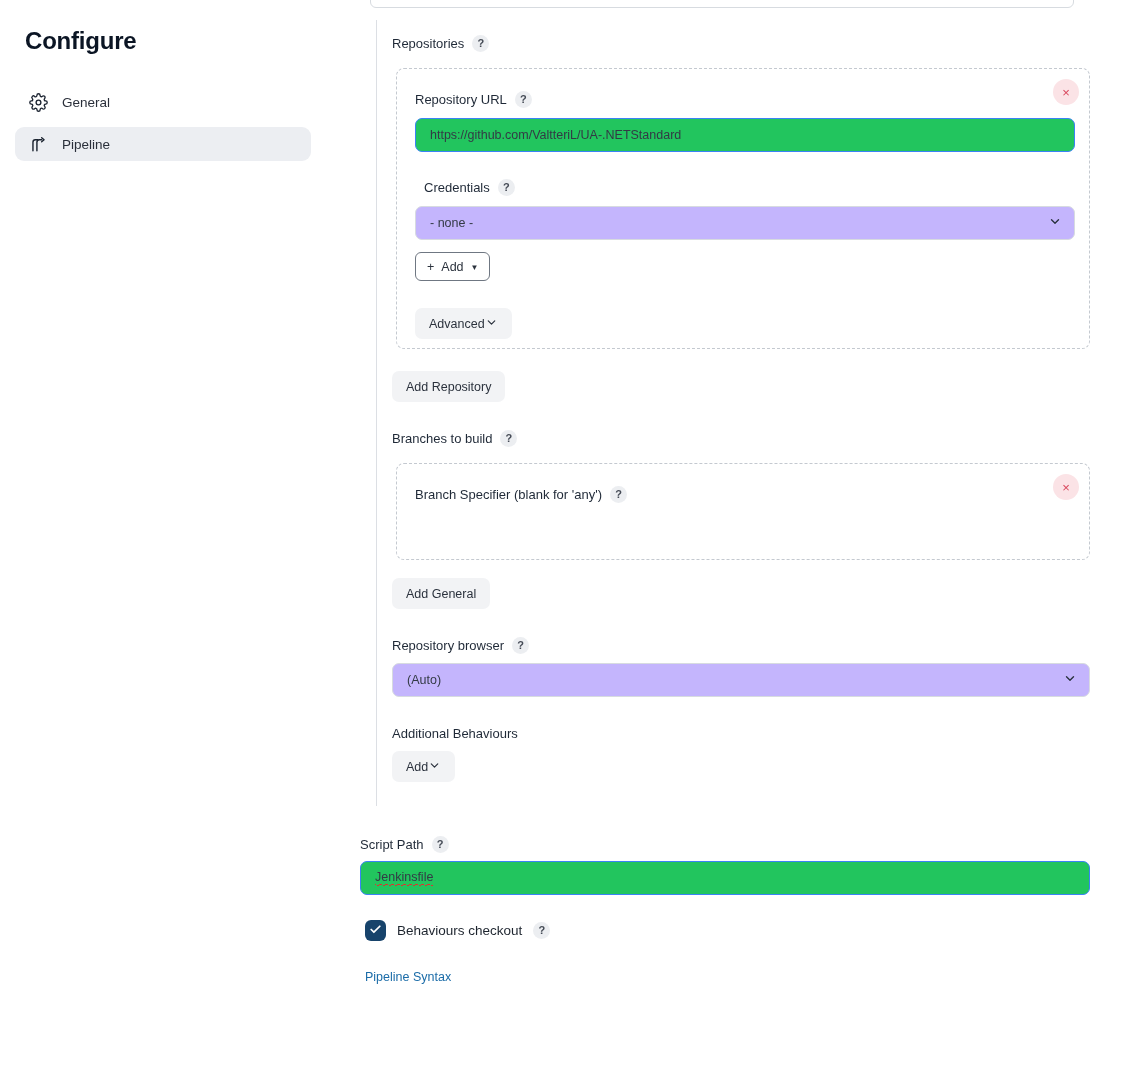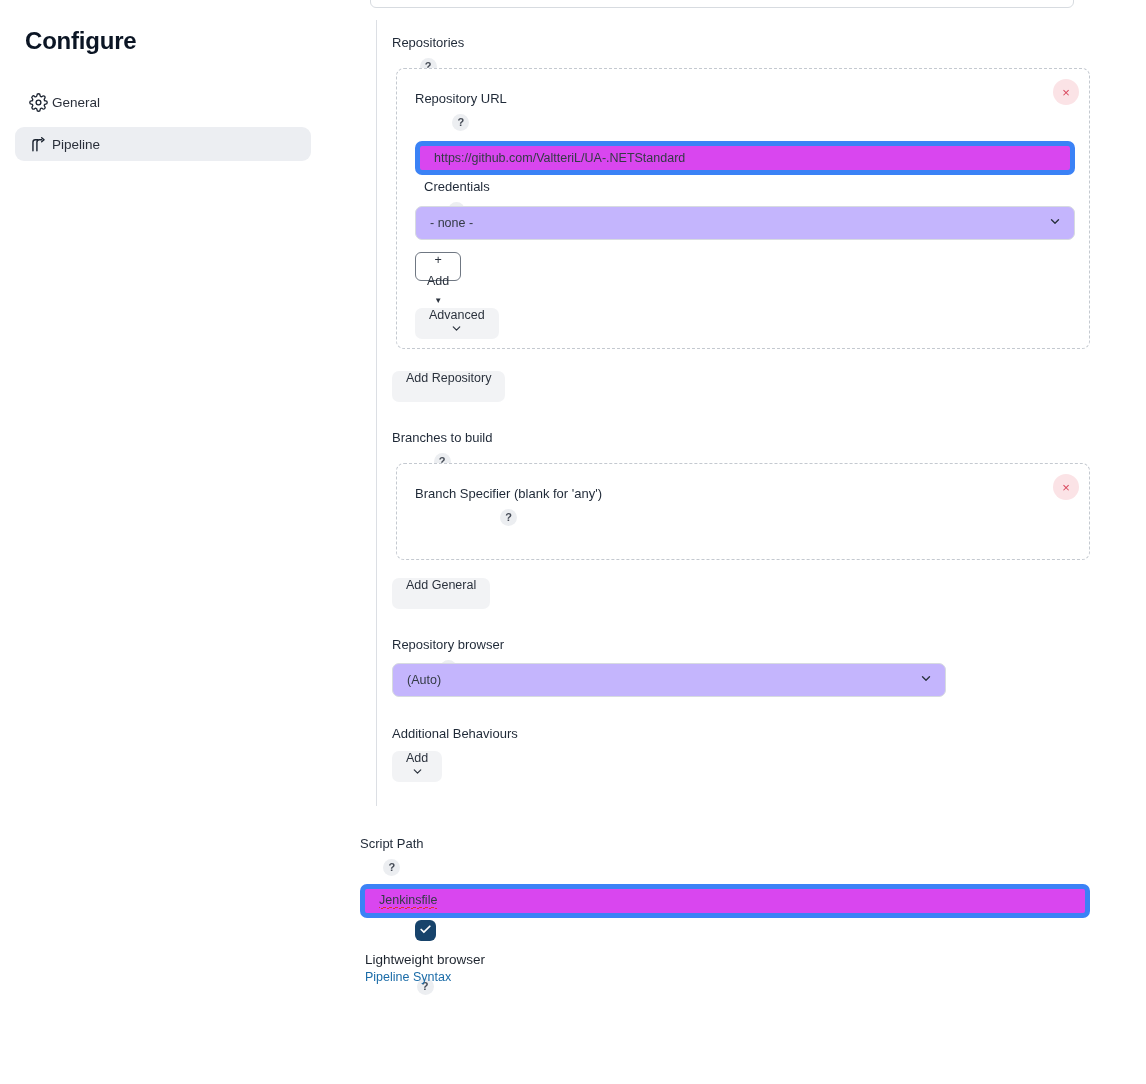--- a/index.html
+++ b/index.html
@@ -15,21 +15,21 @@
   .page { position: relative; width: 1146px; height: 1084px; background: #fff; }
 
   
   .sidebar { position: absolute; left: 0; top: 0; width: 330px; height: 1084px; background: #fff; }
   .side-title {
     position: absolute; left: 25px; top: 27px;
     font-size: 24px; font-weight: bold; letter-spacing: -0.2px; color: #0b1524;
   }
   .side-nav { position: absolute; left: 15px; top: 85px; width: 296px; }
   .side-item {
-    display: flex; align-items: center; gap: 4px;
+    display: flex; align-items: center; gap: 14px;
     height: 34px; padding: 0 14px; margin-bottom: 8px;
     border-radius: 9px; cursor: pointer;
   }
   .side-item.active { background: #eceef2; }
   .side-item .s-label { font-size: 13.5px; color: #2a2f3a; }
   .side-icon { width: 19px; height: 19px; display: block; flex: 0 0 19px; color: #1b2330; }
 
   
   .main { position: absolute; left: 330px; top: 0; width: 816px; height: 1084px; }
 
@@ -51,23 +51,23 @@
   .help {
     display: inline-flex; align-items: center; justify-content: center;
     width: 17px; height: 17px; border-radius: 50%;
     background: #eceef1; color: #454b56;
     font-size: 11px; font-weight: bold; line-height: 1; cursor: pointer;
     position: relative; top: 0px;
   }
 
   
   .tinput {
-    border: 5px solid #3b82f6; border-radius: 7px; background: #d946ef;
+    border: 1px solid #3b82f6; border-radius: 7px; background: #22c55e;
     height: 34px; padding: 0 14px; font-size: 12.5px; color: #333a45;
-    display: flex; align-items: center; width: 100%; margin-top: 23px;
+    display: flex; align-items: center; width: 100%;
   }
   .tinput.spell { position: relative; }
   .spell-word {
     background-image: repeating-linear-gradient(
       135deg, #e03030 0 1.4px, transparent 1.4px 3px);
     background-repeat: repeat-x;
     background-size: 6px 2.5px;
     background-position: 0 100%;
     padding-bottom: 2px;
   }
@@ -124,21 +124,21 @@
     background: #1878d4; color: #fff; border: none; border-radius: 17px;
     height: 33px; padding: 0 30px; font-size: 12.5px; font-weight: bold;
     cursor: pointer; font-family: inherit;
   }
   .apply-btn {
     background: #f4f5f7; color: #2b323d; border: none; border-radius: 17px;
     height: 33px; padding: 0 26px; font-size: 12.5px;
     cursor: pointer; font-family: inherit;
   }
 
-  .abs { position: absolute; flex-direction: column; }
+  .abs { position: absolute; }
 </style>
 </head>
 <body>
 
 <div class="page">
 
   <div class="sidebar">
     <div class="side-title">Configure</div>
 
     <div class="side-nav">
@@ -236,21 +236,21 @@
         <span class="help">?</span>
       </div>
     </div>
 
     <button class="gbtn abs" style="left:62px; top:578px;">Add General</button>
 
     <div class="abs flabel" style="left:62px; top:637px;">
       <span>Repository browser</span>
       <span class="help">?</span>
     </div>
-    <div class="abs" style="left:62px; top:663px; width:554px;">
+    <div class="abs" style="left:62px; top:663px; width:698px;">
       <div class="sel">
         <span>(Auto)</span>
         <span class="chev">
           <svg width="14" height="14" viewBox="0 0 24 24" fill="none" stroke="currentColor" stroke-width="2.4" stroke-linecap="round" stroke-linejoin="round">
               <polyline points="6 9 12 15 18 9"></polyline>
             </svg>
         </span>
       </div>
     </div>
 
@@ -277,21 +277,21 @@
     </div>
 
     <div class="abs cbox-row" style="left:35px; top:920px;">
       <span class="cbox">
         <span>
           <svg viewBox="0 0 24 24" fill="none" stroke="currentColor" stroke-width="3.2" stroke-linecap="round" stroke-linejoin="round">
               <polyline points="20 6 9 17 4 12"></polyline>
             </svg>
         </span>
       </span>
-      <span class="cbox-label">Lightweight browser</span>
+      <span class="cbox-label">Behaviours checkout</span>
       <span class="help">?</span>
     </div>
 
     <a class="plink abs" style="left:35px; top:970px;">Pipeline Syntax</a>
 
   </div>
 
 
 </div>
 

